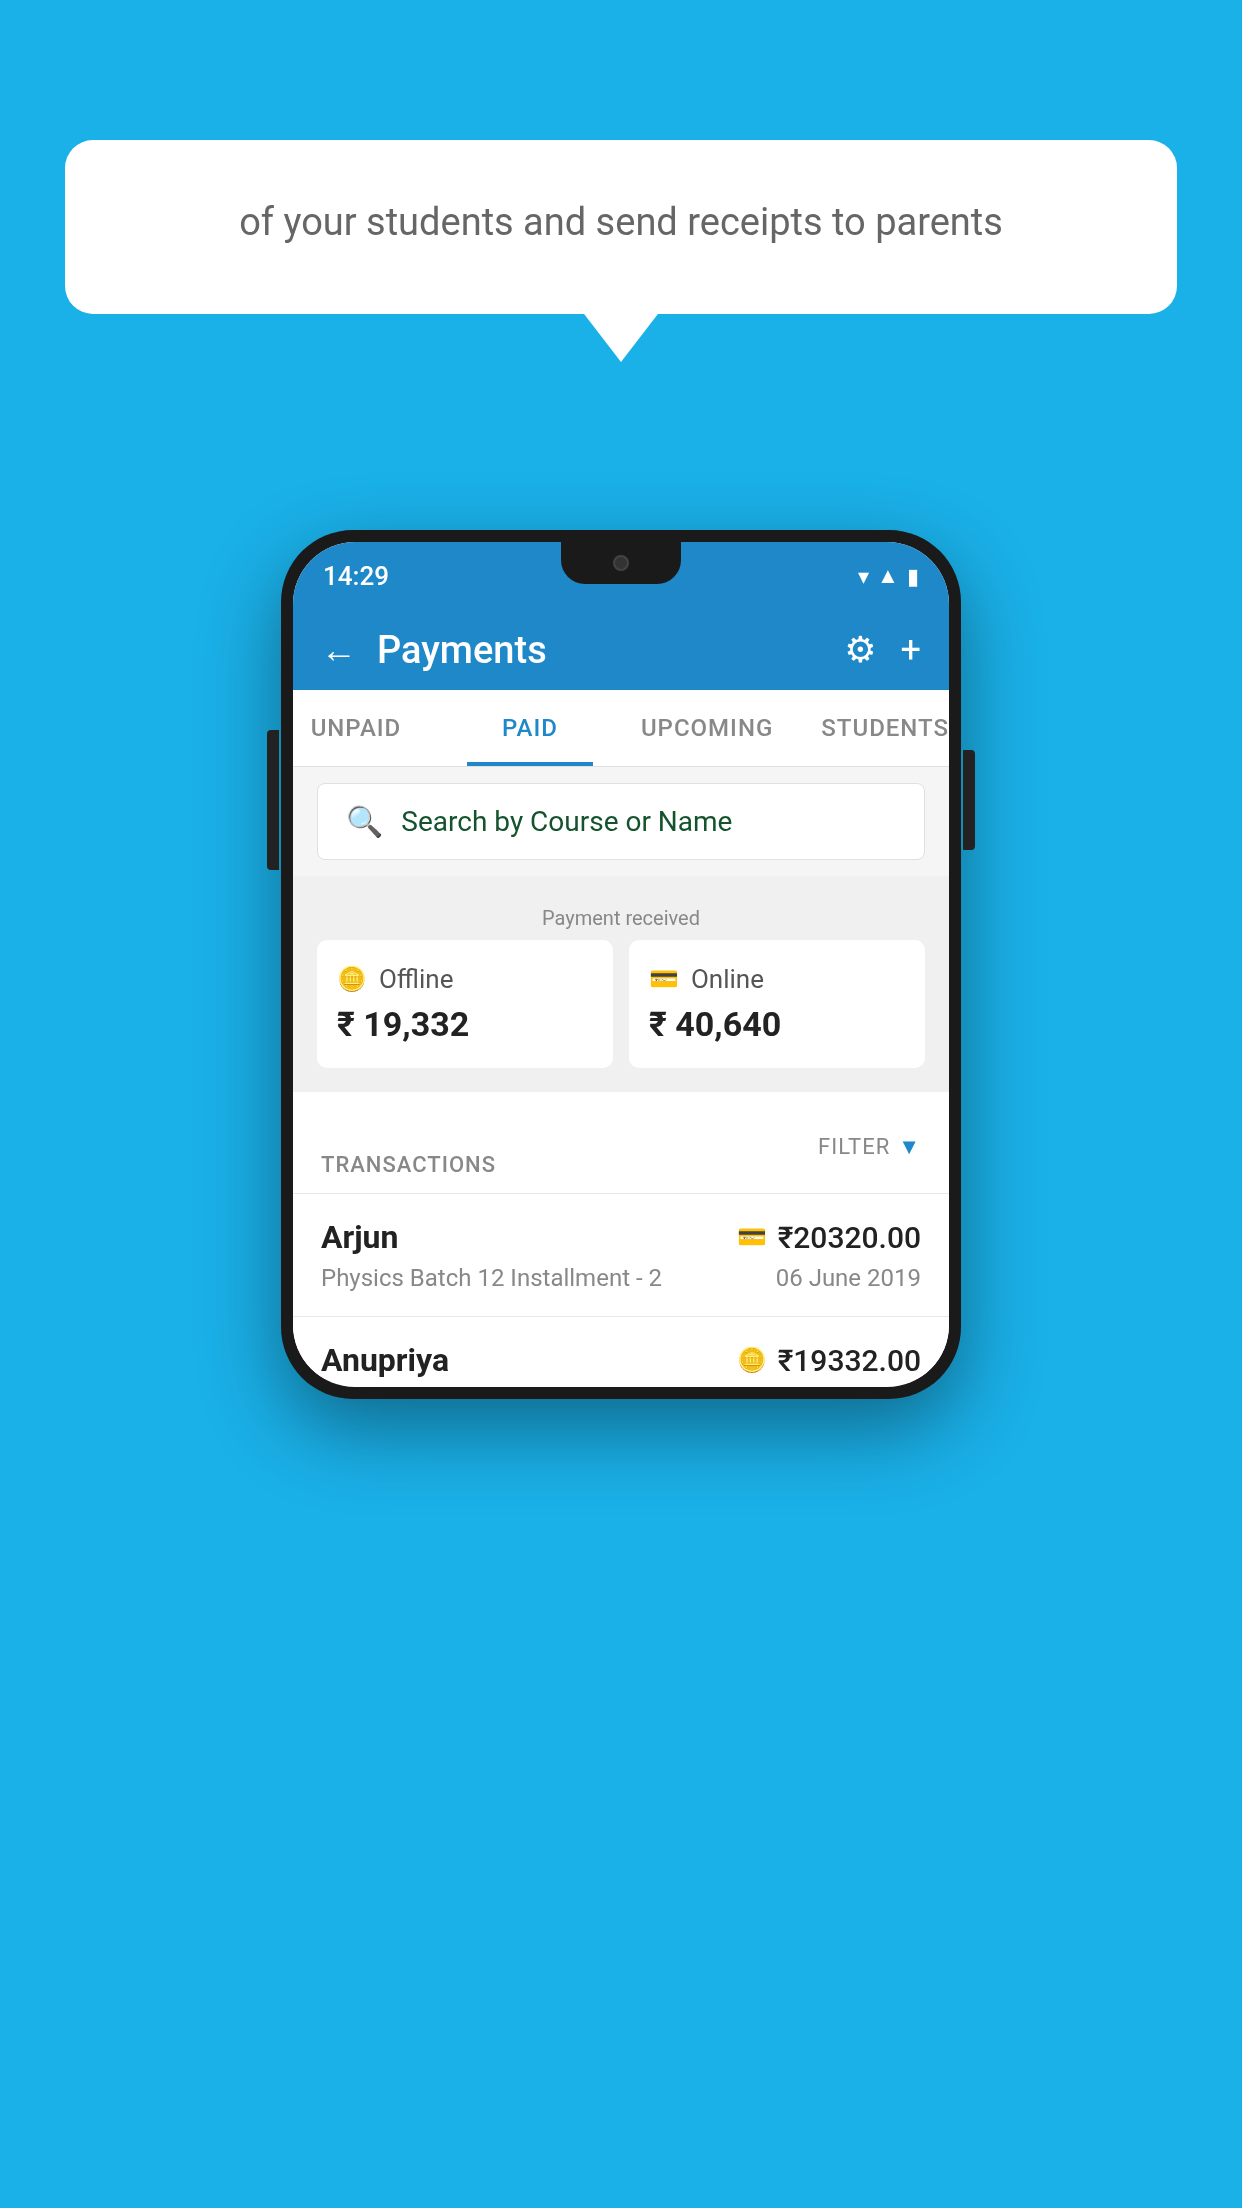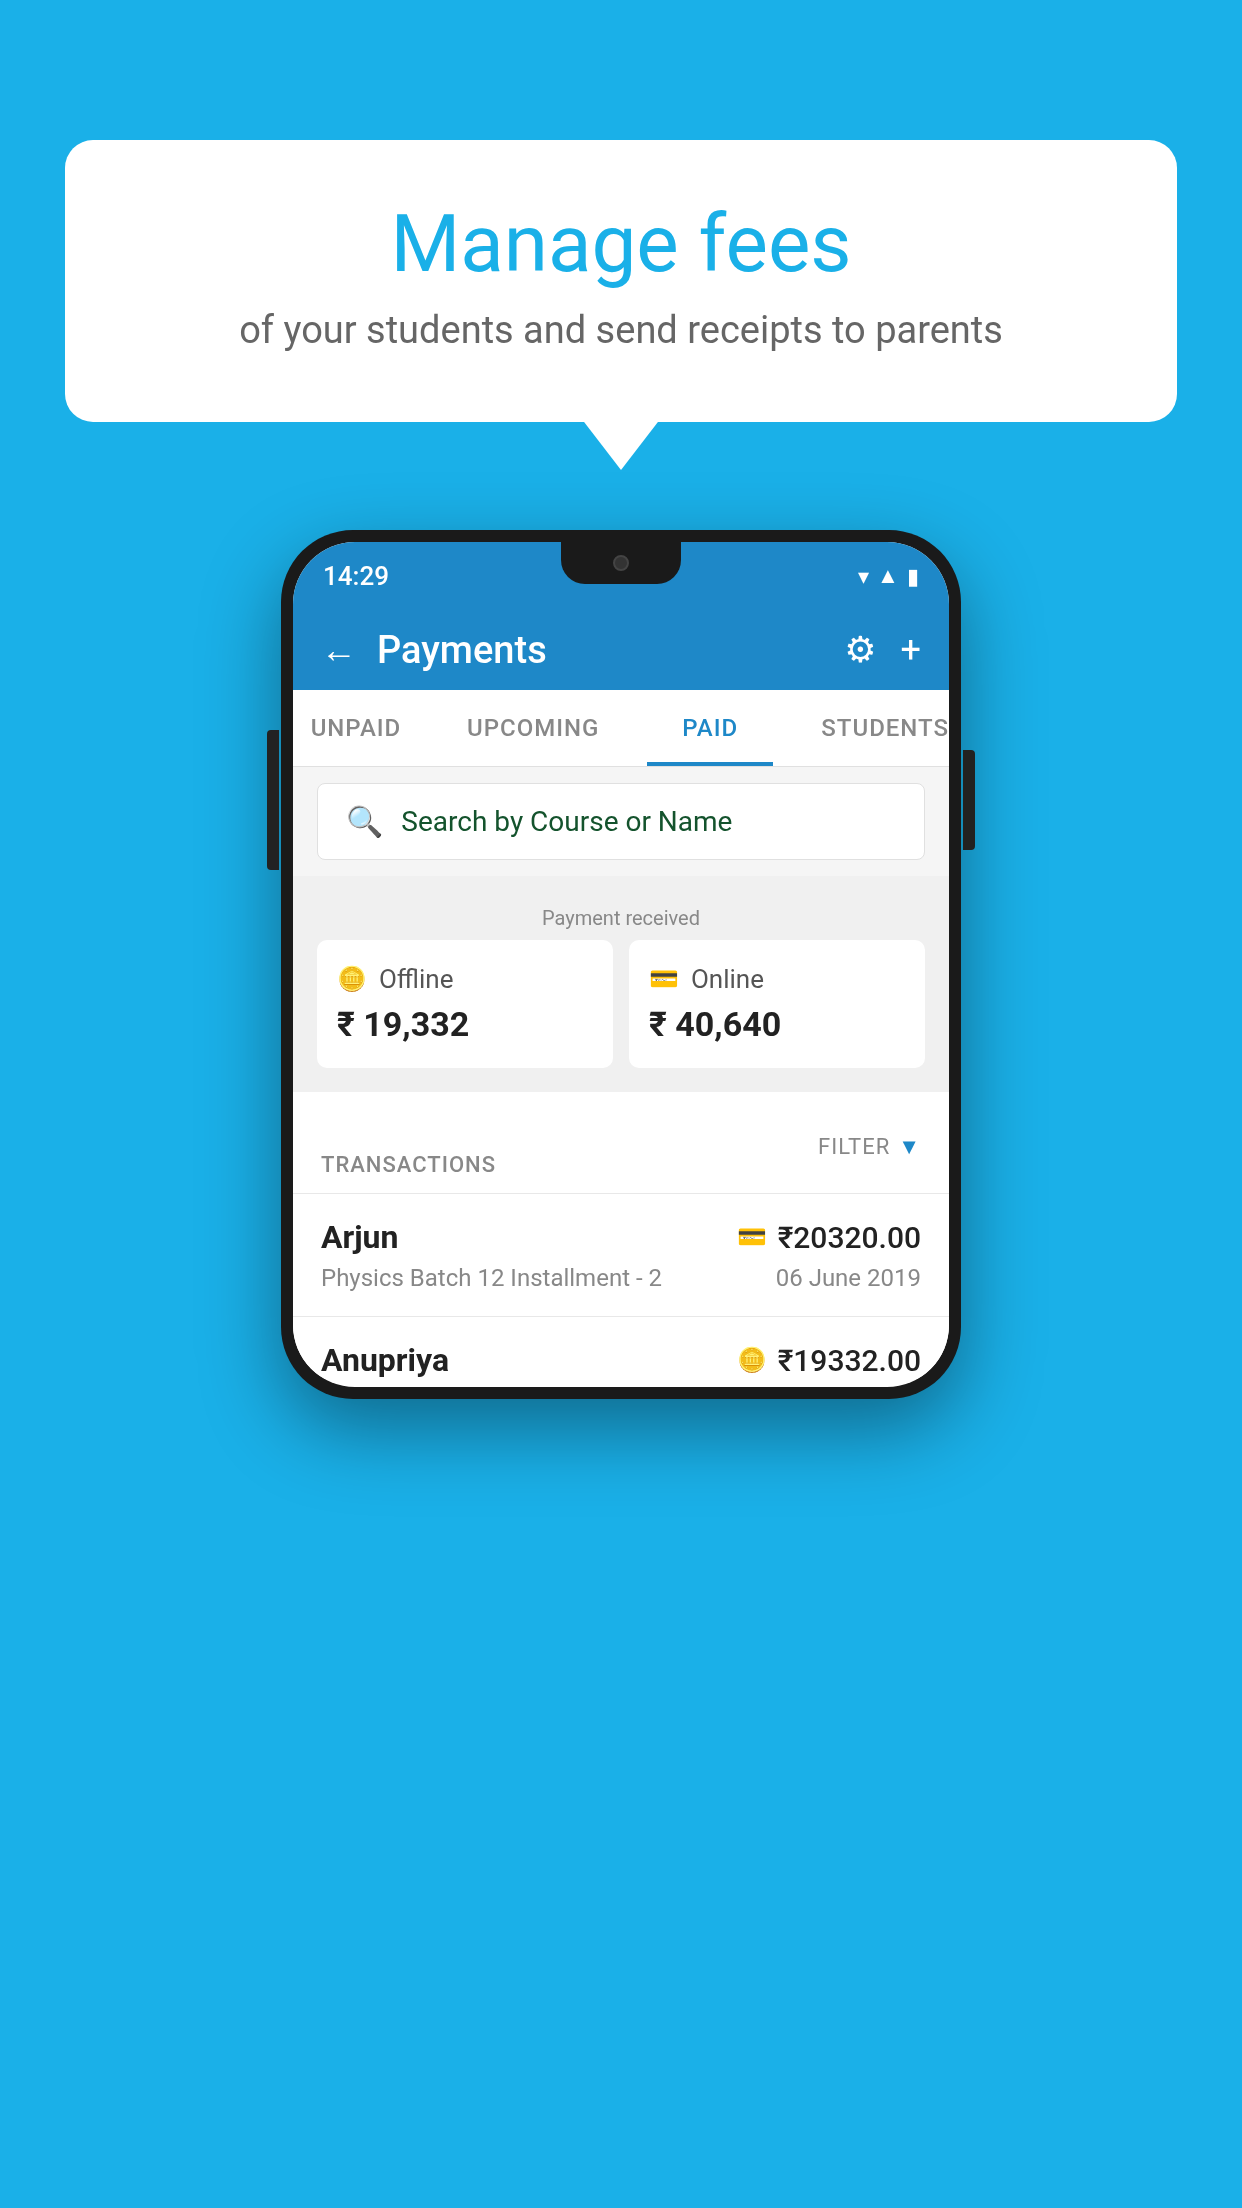--- a/index.html
+++ b/index.html
@@ -396,21 +396,20 @@
       padding: 24px 28px 0;
       border-top: 1px solid #e8e8e8;
       background: white;
     }
   </style>
 </head>
 <body>
 
 <div class="speech-bubble-container">
   <div class="speech-bubble">
-    <div class="bubble-title">Manage fees</div>
     <div class="bubble-subtitle">of your students and send receipts to parents</div>
   </div>
 </div>
 
 <div class="phone-wrapper">
   <div class="phone">
     <div class="phone-screen">
 
       <div class="notch-bar">
         <span class="status-time">14:29</span>
@@ -430,22 +429,22 @@
           <span class="header-title">Payments</span>
         </div>
         <div class="header-right">
           <span class="gear-icon">⚙</span>
           <span class="plus-icon">+</span>
         </div>
       </div>
 
       <div class="tabs">
         <div class="tab">UNPAID</div>
+        <div class="tab active">PAID</div>
         <div class="tab">UPCOMING</div>
-        <div class="tab active">PAID</div>
         <div class="tab">STUDENTS</div>
       </div>
 
       <div class="search-bar">
         <div class="search-input">
           <span class="search-icon-svg">🔍</span>
           <span class="search-placeholder">Search by Course or Name</span>
         </div>
       </div>
 

